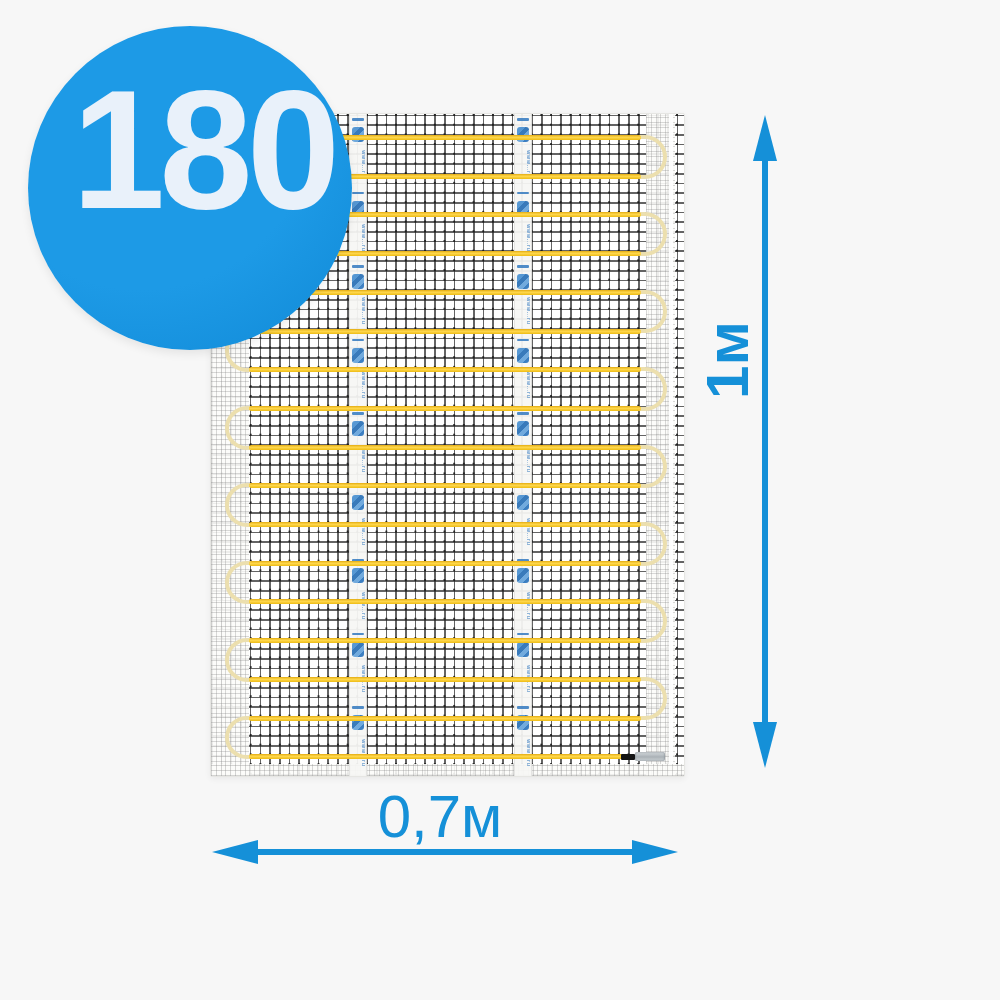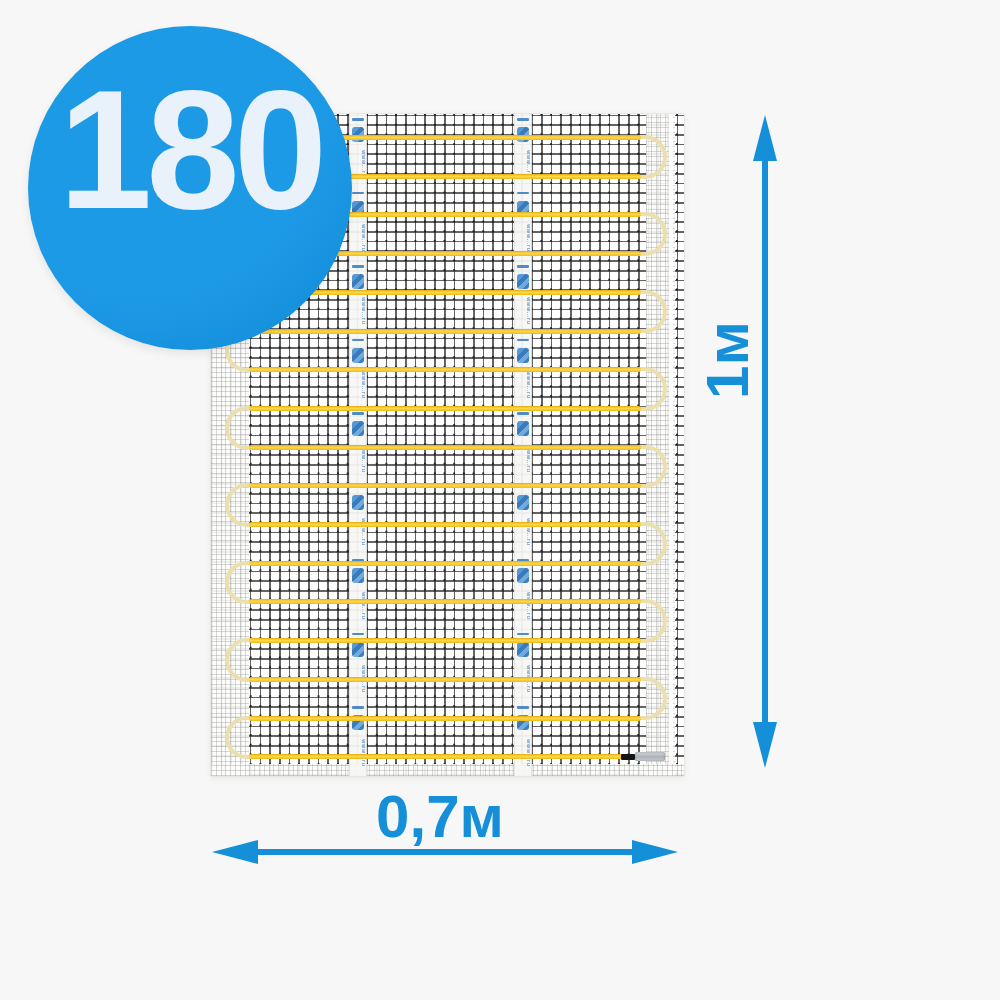--- a/index.html
+++ b/index.html
@@ -39,38 +39,38 @@
   .run{position:absolute;left:38px;height:5px;border-radius:3px;
        background:linear-gradient(180deg,#e3ab10 0%,#ffd84e 45%,#eebc15 100%);}
   .sleeve{position:absolute;height:6px;border-radius:1px;}
   .splice{position:absolute;height:9px;border-radius:2px;
           background:linear-gradient(180deg,#d6dadd 0%,#aab1b6 55%,#cfd4d7 100%);
           box-shadow:inset 0 0 2px rgba(60,70,80,.6);}
 
   
   .badge{position:absolute;left:28px;top:26px;width:324px;height:324px;border-radius:50%;
          box-shadow:0 4px 10px rgba(0,0,0,.08);}
-  .badge-value{position:absolute;left:0;top:40px;width:100%;text-align:center;
+  .badge-value{position:absolute;left:13px;top:40px;width:100%;text-align:center;
                font-size:168px;font-weight:700;line-height:1;letter-spacing:-6px;}
   .badge-unit{position:absolute;left:0;top:218px;width:100%;text-align:center;
               font-size:46px;font-weight:700;line-height:1;}
   .badge-unit sup{font-size:26px;vertical-align:super;}
 
   
   .dim{position:absolute;}
   .shaft-v{position:absolute;left:762px;top:156px;width:6px;height:568px;}
   .head{position:absolute;width:0;height:0;}
   .head.up{left:753px;top:115px;border-left:12px solid transparent;border-right:12px solid transparent;border-bottom:46px solid;}
   .head.down{left:753px;top:722px;border-left:12px solid transparent;border-right:12px solid transparent;border-top:46px solid;}
   .shaft-h{position:absolute;left:256px;top:849px;width:378px;height:6px;}
   .head.left{left:212px;top:840px;border-top:12px solid transparent;border-bottom:12px solid transparent;border-right:46px solid;}
   .head.right{left:632px;top:840px;border-top:12px solid transparent;border-bottom:12px solid transparent;border-left:46px solid;}
   .dim-v-label{position:absolute;left:652px;top:322px;width:150px;height:76px;display:flex;align-items:center;justify-content:center;
                transform:rotate(-90deg);font-size:60px;font-weight:700;}
-  .dim-h-label{position:absolute;left:290px;top:782px;width:300px;text-align:center;font-size:60px;font-weight:700;}
+  .dim-h-label{position:absolute;left:290px;top:782px;width:300px;text-align:center;font-size:60px;font-weight:400;}
 </style>
 </head>
 <body style="background: rgb(247, 247, 247);">
 
 <div class="stage">
 
   <div class="mat">
     <div class="mesh"></div>
     <div class="band left"></div>
     <div class="band right"></div>

